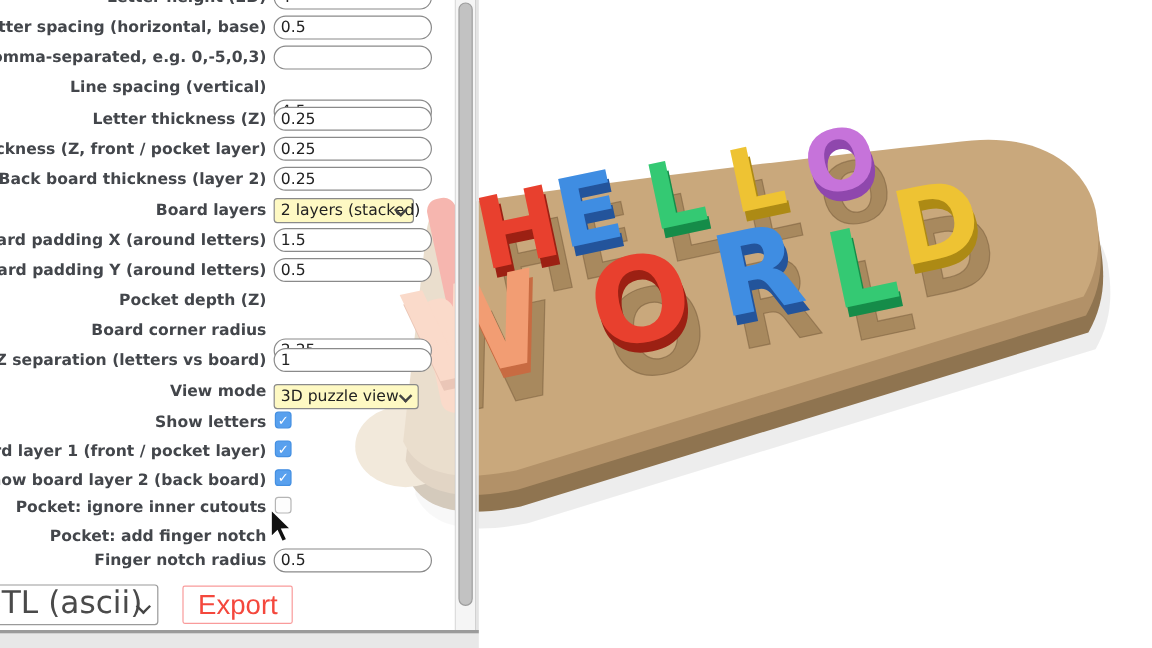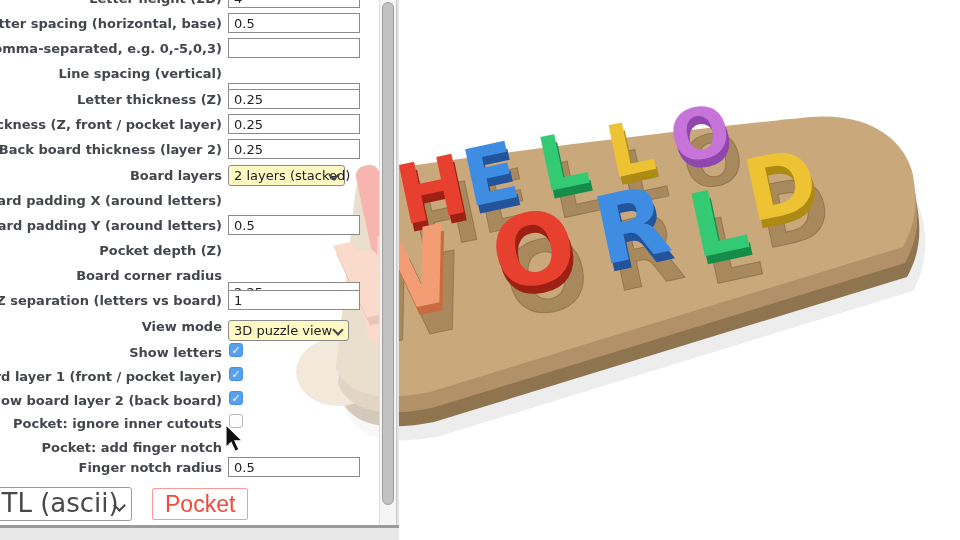--- a/index.html
+++ b/index.html
@@ -6,21 +6,21 @@
     font-family:"DejaVu Sans","Liberation Sans",sans-serif;background:#ffffff;}
   #stage{position:relative;width:960px;height:540px;overflow:hidden;}
   
   #scene{position:absolute;left:0;top:0;width:960px;height:540px;}
   
   #panel{position:absolute;left:0;top:0;width:379px;height:527px;
     background:rgba(255,255,255,0.62);overflow:hidden;}
   .row-label{position:absolute;left:-330px;width:552px;text-align:right;
     white-space:nowrap;font-size:13px;font-weight:bold;color:#43464b;line-height:15px;}
   .txt-input{position:absolute;left:228px;width:132px;height:20px;box-sizing:border-box;
-    border:1px solid #8a8a8a;border-radius:0;background:#fff;font-size:13px;color:#222;
+    border:1px solid #8a8a8a;border-radius:10px;background:#fff;font-size:13px;color:#222;
     padding:1px 5px;font-family:"DejaVu Sans","Liberation Sans",sans-serif;}
   .sel{position:absolute;left:228px;height:21px;box-sizing:border-box;
     border:1px solid #8a8a8a;border-radius:3px;background:#fef9c3;font-size:13px;color:#222;
     padding:2px 18px 2px 5px;white-space:nowrap;}
   .chev{position:absolute;right:6px;top:5px;width:6px;height:6px;
     border-right:2px solid #444;border-bottom:2px solid #444;transform:rotate(45deg);}
   .cb{position:absolute;left:229px;width:14px;height:14px;box-sizing:border-box;border-radius:3px;
     font-size:11px;line-height:13px;text-align:center;color:#fff;font-weight:bold;}
   .cb.on{background:#58a0ee;border:1px solid #4590e2;}
   .cb.off{background:#fdfdfd;border:1px solid #b5b5b5;color:transparent;}
@@ -119,20 +119,21 @@
       <input class="txt-input" value="4.5" style="top: 59px; margin-top: 24px;">
       <div class="row-label" style="top: 92px;">Letter thickness (Z)</div>
       <input class="txt-input" value="0.25" style="top: 89px;">
       <div class="row-label" style="top: 117px;">Board layer thickness (Z, front / pocket layer)</div>
       <input class="txt-input" value="0.25" style="top: 114px;">
       <div class="row-label" style="top: 142px;">Back board thickness (layer 2)</div>
       <input class="txt-input" value="0.25" style="top: 139px;">
       <div class="row-label" style="top: 168px;">Board layers</div>
       <div class="sel" style="top: 165px; width: 117px;">2 layers (stacked)<span class="chev"></span></div>
       <div class="row-label" style="top: 193px;">Board padding X (around letters)</div>
+      <input class="txt-input" value="1.5" style="top: 190px;">
       <div class="row-label" style="top: 218px;">Board padding Y (around letters)</div>
       <input class="txt-input" value="0.5" style="top: 215px;">
       <div class="row-label" style="top: 243px;">Pocket depth (Z)</div>
       <div class="row-label" style="top: 268px;">Board corner radius</div>
       <input class="txt-input" value="2.25" style="top: 282px;">
       <div class="row-label" style="top: 293px;">3D Z separation (letters vs board)</div>
       <input class="txt-input" value="1" style="top: 290px;">
       <div class="row-label" style="top: 319px;">View mode</div>
       <div class="sel" style="top: 320px; width: 121px;">3D puzzle view<span class="chev"></span></div>
       <div class="row-label" style="top: 345px;">Show letters</div>
@@ -145,21 +146,21 @@
       <div class="cb off" style="top: 414px;">✓</div>
       <div class="row-label" style="top: 440px;">Pocket: add finger notch</div>
       <div class="row-label" style="top: 460px;">Finger notch radius</div>
       <input class="txt-input" value="0.5" style="top: 457px;">
     </div>
 
   <div id="fmt-select">
     <span>STL (ascii)</span>
     <span class="chev"></span>
   </div>
-  <button id="export-btn">Pocket</button>
+  <button id="export-btn">Export</button>
 
   <div id="sbar">
     <div id="sthumb"></div>
   </div>
   <div id="vline"></div>
   <div id="pbottom"></div>
   <div id="gstrip"></div>
 
   <svg id="cursor" width="24" height="32" viewBox="0 0 16 22">
     <path d="M1,1 L1,17 L4.6,13.6 L7.4,19.6 L10.2,18.3 L7.4,12.4 L12.4,12.2 Z" fill="#111" stroke="#fff" stroke-width="1"></path>

